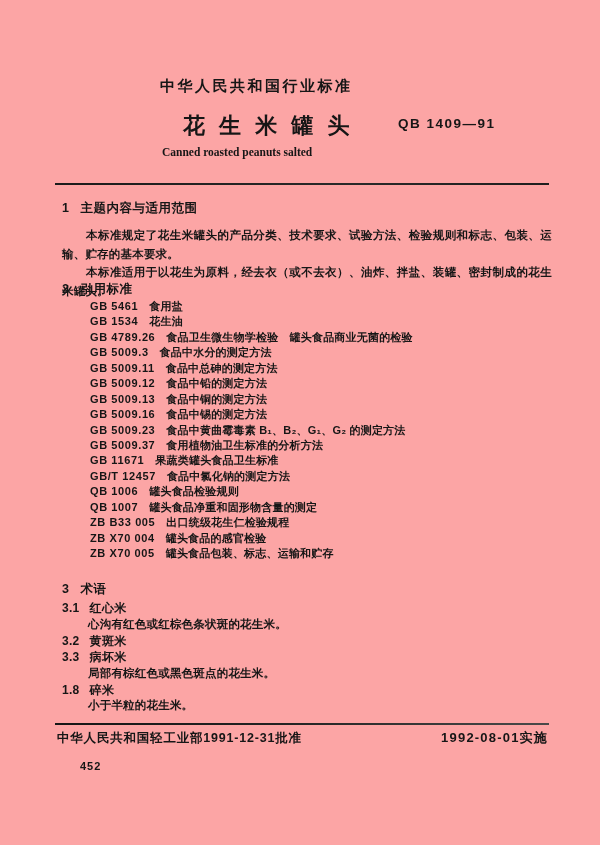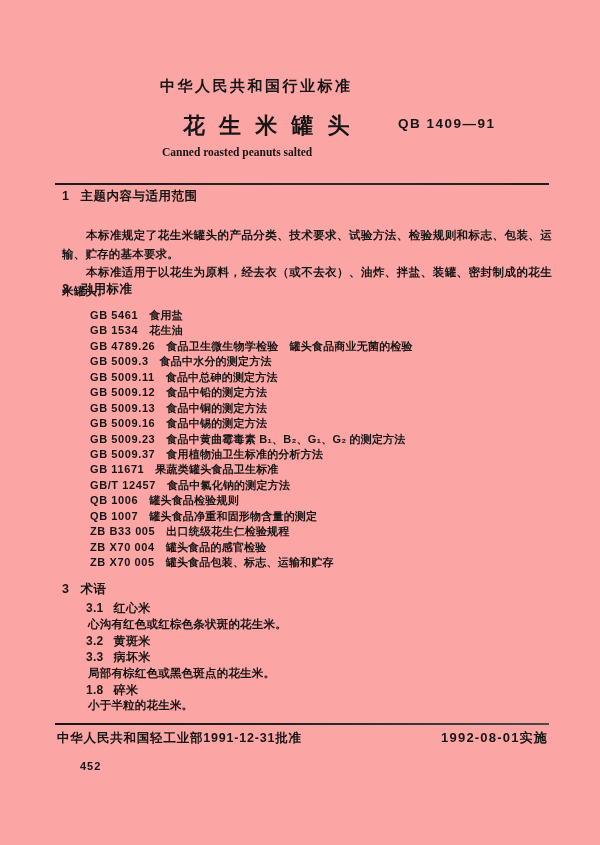--- a/index.html
+++ b/index.html
@@ -33,44 +33,44 @@
   .rule-top {
     position: absolute; left: 55px; top: 183px; width: 494px; height: 2px;
     background: linear-gradient(90deg, #1b1b1b 0%, #2a2a2a 60%, #1f1f1f 100%);
   }
   
   .sec-heading {
     position: absolute; left: 62px;
     font-size: 12.5px; font-weight: 700; letter-spacing: 0.5px;
   }
   .sec-heading .h-num { display: inline-block; margin-right: 11px; }
-  #sec1-heading { top: 188px; }
+  #sec1-heading { top: 200px; }
   #sec2-heading { top: 281px; text-align: right; }
   #sec3-heading { top: 581px; }
   .para {
     position: absolute; left: 62px; width: 490px;
     font-size: 11.5px; font-weight: 600; line-height: 18.5px;
     text-align: justify; text-indent: 24px; letter-spacing: 0.2px;
   }
   #para1 { top: 226px; }
   #para2 { top: 263px; }
   
   .std-list {
-    position: absolute; left: 90px; top: 299px; width: 470px; margin-top: 9px;
+    position: absolute; left: 90px; top: 299px; width: 470px;
   }
   .std-row {
     height: 15.45px; font-size: 11px; font-weight: 600;
     white-space: nowrap; letter-spacing: 0.2px;
   }
   .std-row .code { display: inline-block; margin-right: 11px; letter-spacing: 0.6px; }
   
   .terms { position: absolute; left: 62px; top: 600px; width: 480px; }
   .term-block { margin-bottom: 0; }
   .term-line {
-    font-size: 12px; font-weight: 700; height: 16.5px; letter-spacing: 0.3px; margin-left: 24px;
+    font-size: 12px; font-weight: 700; height: 16.5px; letter-spacing: 0.3px;
   }
   .term-line .t-num { display: inline-block; margin-right: 10px; }
   .term-def {
     font-size: 11.5px; font-weight: 600; height: 16px;
     padding-left: 26px; letter-spacing: 0.2px;
   }
   
   .rule-bottom {
     position: absolute; left: 55px; top: 723px; width: 494px; height: 2px;
     background: linear-gradient(90deg, #161616 0%, #222222 45%, #4a4a4a 100%);

